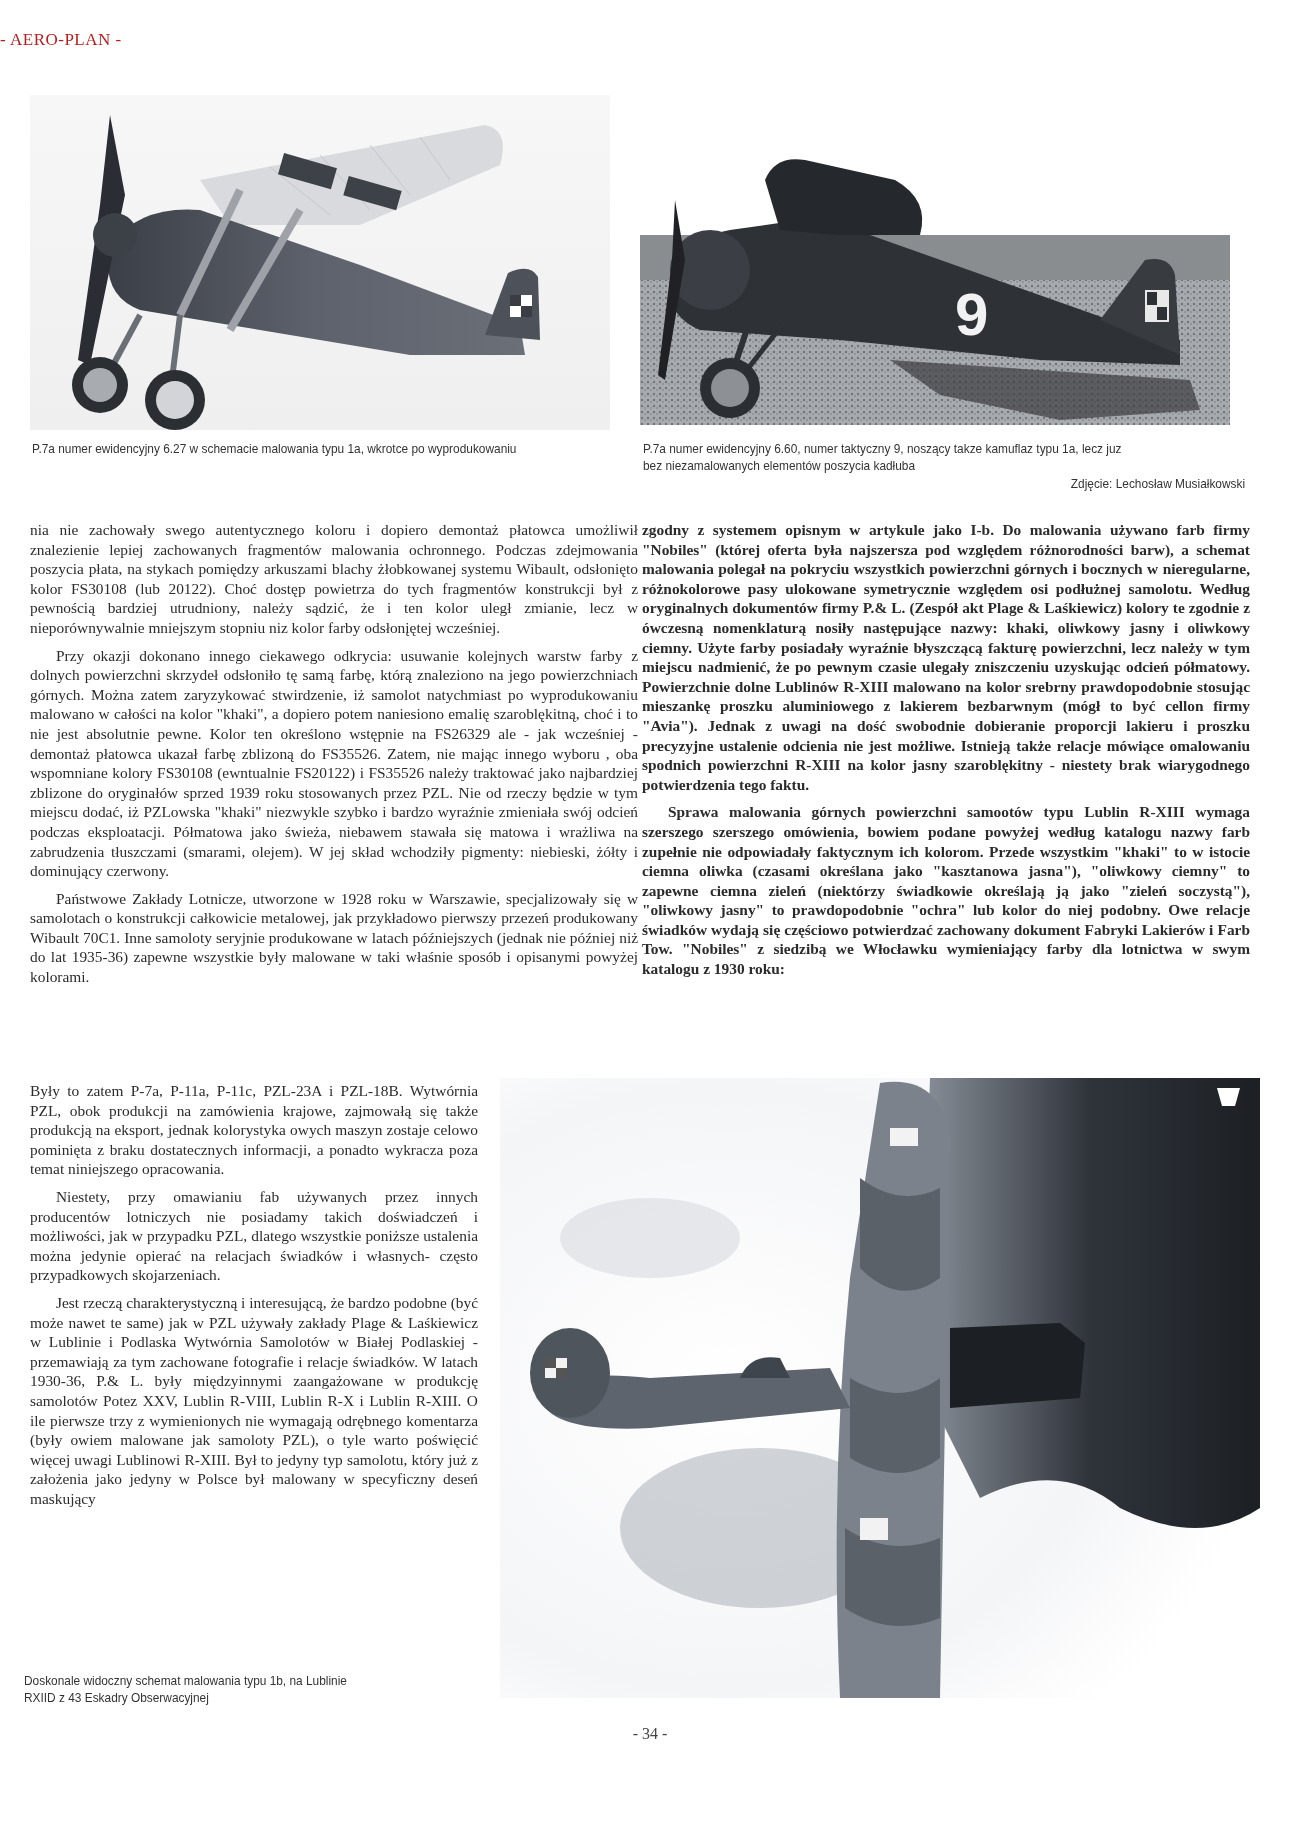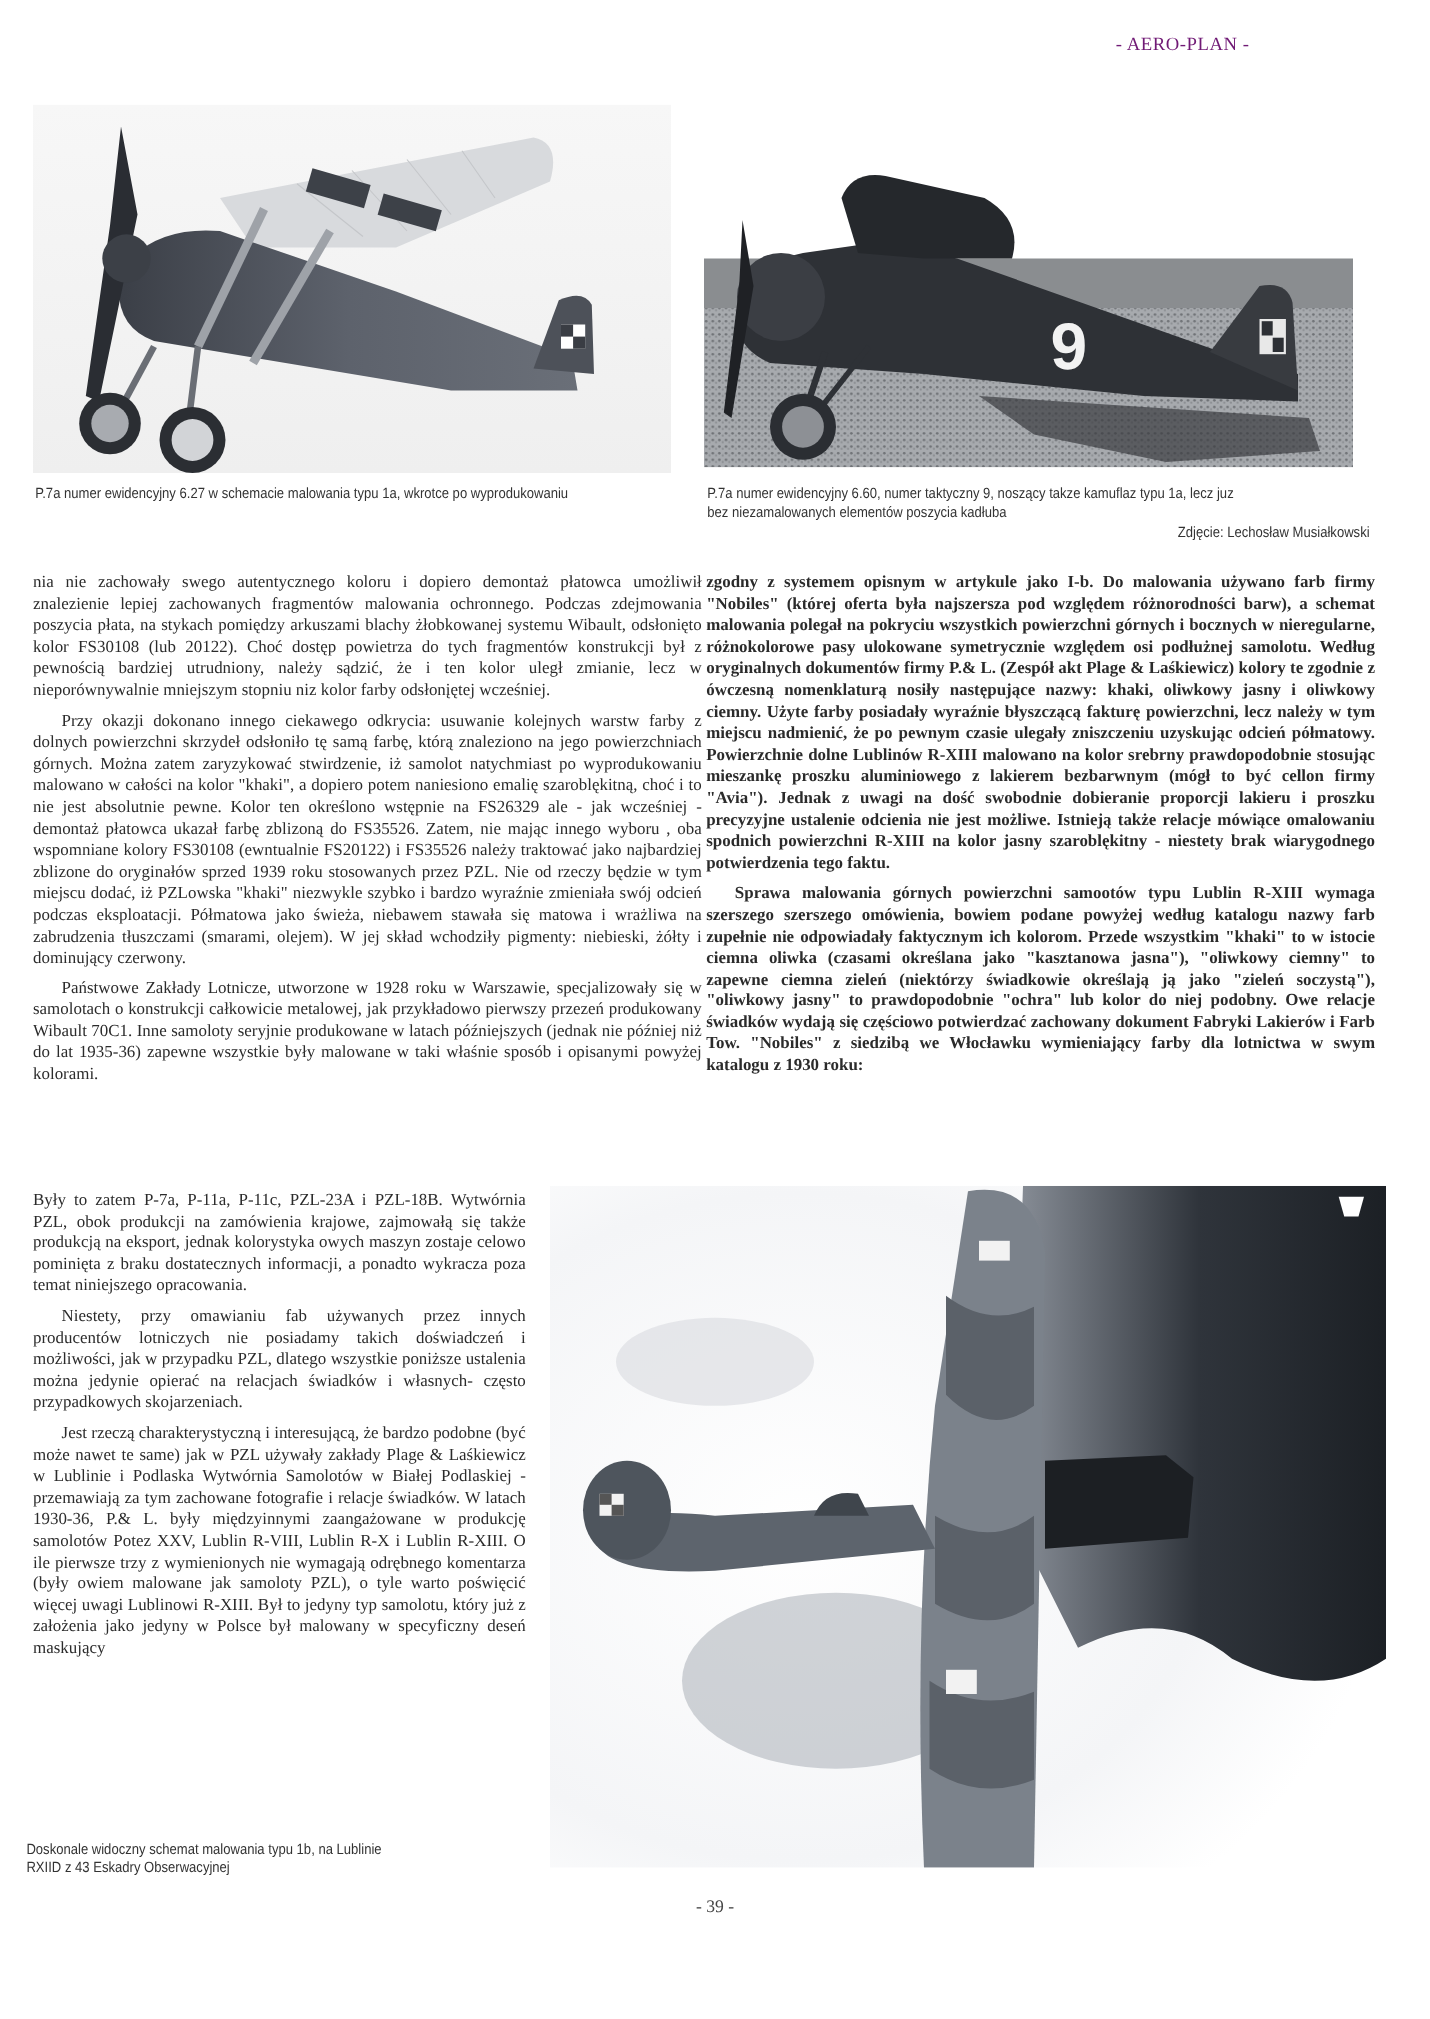--- a/index.html
+++ b/index.html
@@ -1,19 +1,19 @@
 <!DOCTYPE html>
 <html><head>
 <meta charset="utf-8">
 <style>
   html, body { margin:0; padding:0; background:#ffffff; }
   body { width:1300px; height:1835px; position:relative; overflow:hidden; color:#2a2a2a; }
   .serif { font-family:"Liberation Serif","DejaVu Serif",serif; }
   .sans { font-family:"Liberation Sans","DejaVu Sans",sans-serif; }
-  .header { position:absolute; top:30px; left:0; width:1136px; text-align:right; font-size:17px; letter-spacing:0.5px; color:#701a75; }
+  .header { position:absolute; top:30px; left:0; width:1136px; text-align:left; font-size:17px; letter-spacing:0.5px; color:#b91c1c; }
   .photo { position:absolute; overflow:hidden; }
   .caption { position:absolute; font-size:13.5px; color:#333; line-height:17px; transform:scaleX(0.88); transform-origin:left top; }
   .credit { position:absolute; font-size:13.5px; color:#333; transform:scaleX(0.88); transform-origin:right top; text-align:right; }
   .col { position:absolute; font-size:15.4px; line-height:19.6px; text-align:justify; color:#2b2b2b; }
   .col p { margin:8px 0 8px 0; text-indent:0; }
   .col p.ind { text-indent:26px; }
   .pageno { position:absolute; top:1725px; left:0; width:1300px; text-align:center; font-size:16px; color:#444; }
 </style>
 </head>
 <body>
@@ -163,13 +163,13 @@
 
     <path d="M717 10 L740 10 L735 28 L722 28 Z" fill="#ffffff"></path>
   </svg>
 </div>
 
 <div class="caption sans" style="left:24px;top:1672px;white-space:nowrap;">
   <div>Doskonale widoczny schemat malowania  typu 1b, na Lublinie</div>
   <div>RXIID z 43 Eskadry Obserwacyjnej</div>
 </div>
 
-<div class="pageno serif">- 39 -</div>
+<div class="pageno serif">- 34 -</div>
 
 </body></html>

